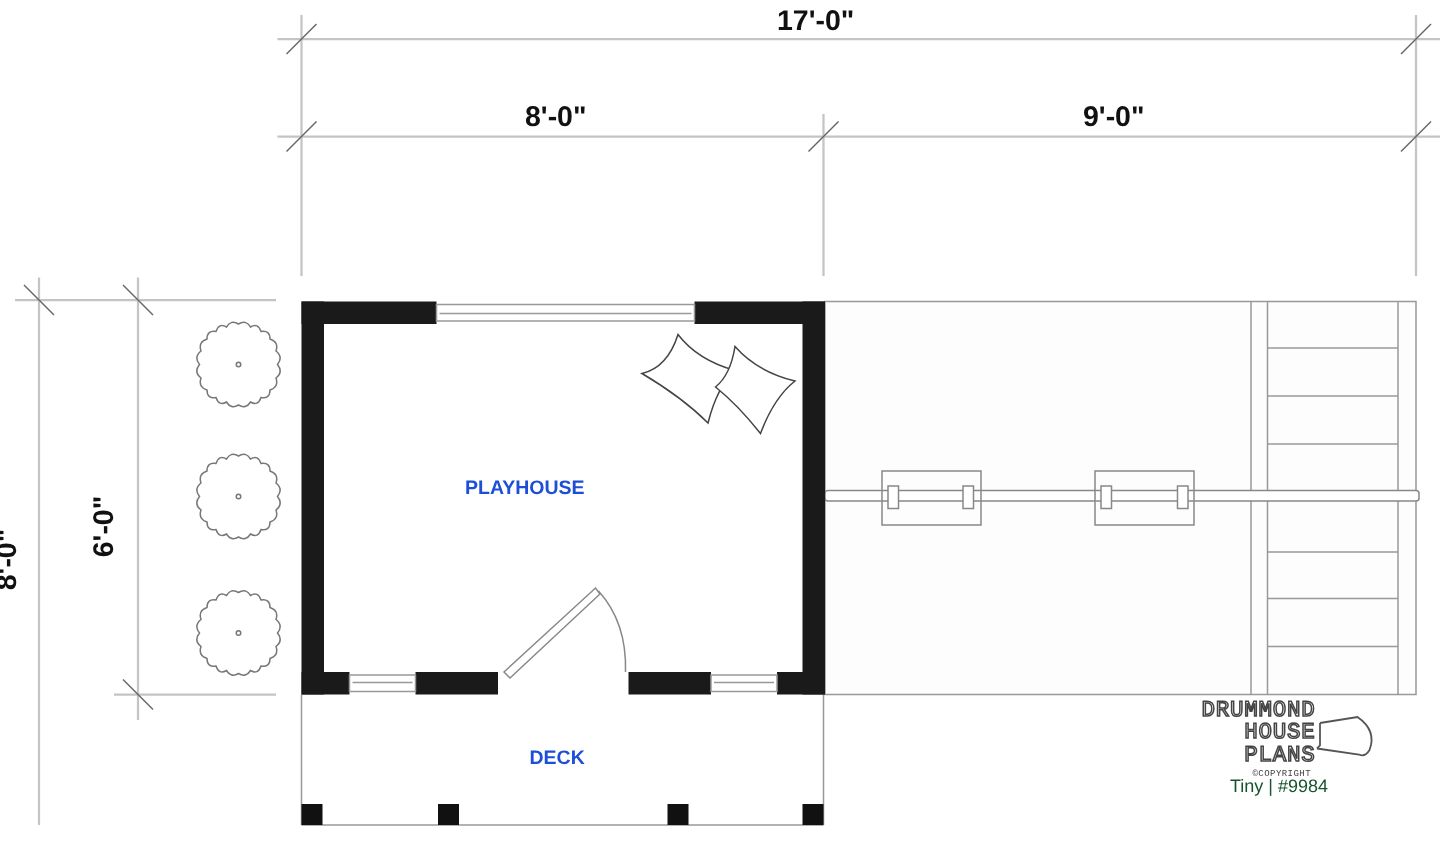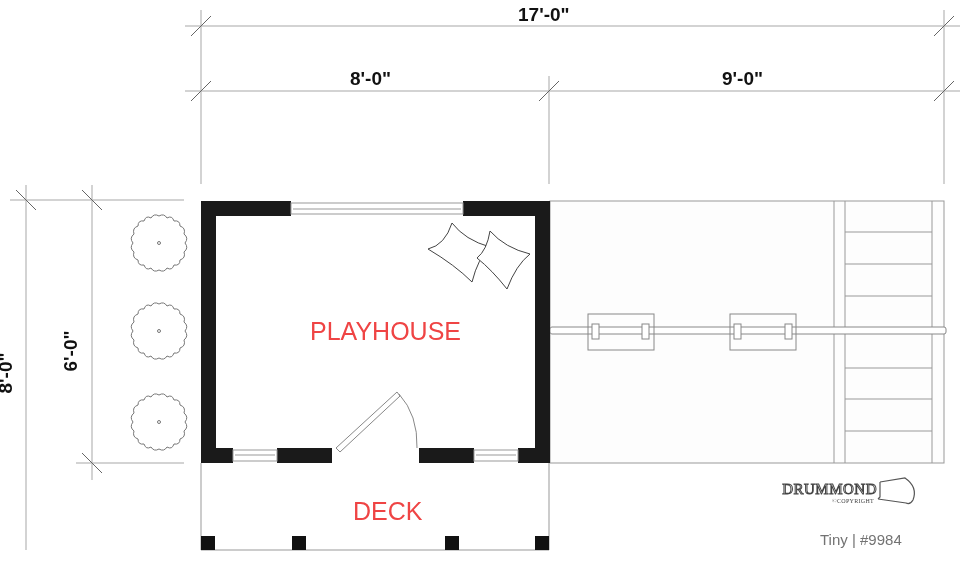--- a/index.html
+++ b/index.html
@@ -1,24 +1,24 @@
 <!DOCTYPE html>
 <html><head>
 <meta charset="utf-8">
 <style>
   html, body { margin:0; padding:0; background:#ffffff; }
   body { width:960px; height:567px; position:relative; overflow:hidden; font-family:"Liberation Sans", sans-serif; }
   svg { position:absolute; left:0; top:0; }
   .dim-text { position:absolute; font-family:"Liberation Sans", sans-serif; font-weight:bold; font-size:19px; color:#111; white-space:nowrap; }
-  .room-label { position:absolute; font-family:"Liberation Sans", sans-serif; font-weight:normal; font-size:25px; color:#ef4444; white-space:nowrap; }
+  .room-label { position:absolute; font-family:"Liberation Sans", sans-serif; font-weight:bold; font-size:13px; color:#1d4ed8; white-space:nowrap; }
   .vert { transform-origin:center center; transform:rotate(-90deg); }
-  .brand { position:absolute; left:777px; top:466px; width:140px; font-family:Liberation Serif, serif; color:#fff;margin-top:16px; }
+  .brand { position:absolute; left:777px; top:466px; width:140px; font-family:Liberation Mono, monospace; color:#fff; }
   .brand-line { font-size:15px; line-height:15px; letter-spacing:0.5px; -webkit-text-stroke:1px #444; color:#fff; text-align:right; width:100px; }
   .brand-copy { font-size:6px; color:#444; text-align:right; width:97px; margin-top:1px; letter-spacing:0.3px; }
-  .plan-id { position:absolute; left:820px; top:531px; font-size:15px; font-family:"Liberation Sans", sans-serif; color:#737373; white-space:nowrap; }
+  .plan-id { position:absolute; left:820px; top:517px; font-size:12px; font-family:"Liberation Sans", sans-serif; color:#14532d; white-space:nowrap; }
 </style>
 </head>
 <body>
 
 <svg width="960" height="567" viewBox="0 0 960 567" xmlns="http://www.w3.org/2000/svg">
 
   <g stroke="#c4c4c4" stroke-width="1.5" fill="none">
     <line x1="185" y1="26" x2="960" y2="26"></line>
     <line x1="185" y1="91" x2="960" y2="91"></line>
     <line x1="201" y1="10" x2="201" y2="184"></line>
@@ -126,18 +126,19 @@
 <div class="dim-text" style="left:350px; top:68px;">8'-0"</div>
 <div class="dim-text" style="left:722px; top:68px;">9'-0"</div>
 <div class="dim-text vert" style="left:-15px; top:362px;">8'-0"</div>
 <div class="dim-text vert" style="left:50px; top:340px;">6'-0"</div>
 
 <div class="room-label" style="left:310px; top:317px;">PLAYHOUSE</div>
 <div class="room-label" style="left:353px; top:497px;">DECK</div>
 
 <div class="brand">
   <div class="brand-line">DRUMMOND</div>
+  <div class="brand-line">HOUSE PLANS</div>
   <div class="brand-copy">©COPYRIGHT</div>
 </div>
 <svg width="960" height="567" style="pointer-events:none;">
   <path d="M880,482 L880,497 L878,499 M880,482 L905,478 Q918,487 913,500 Q910,505 906,503 L878,499" stroke="#555" stroke-width="1.2" fill="none"></path>
 </svg>
 <div class="plan-id">Tiny | #9984</div>
 
 </body></html>

